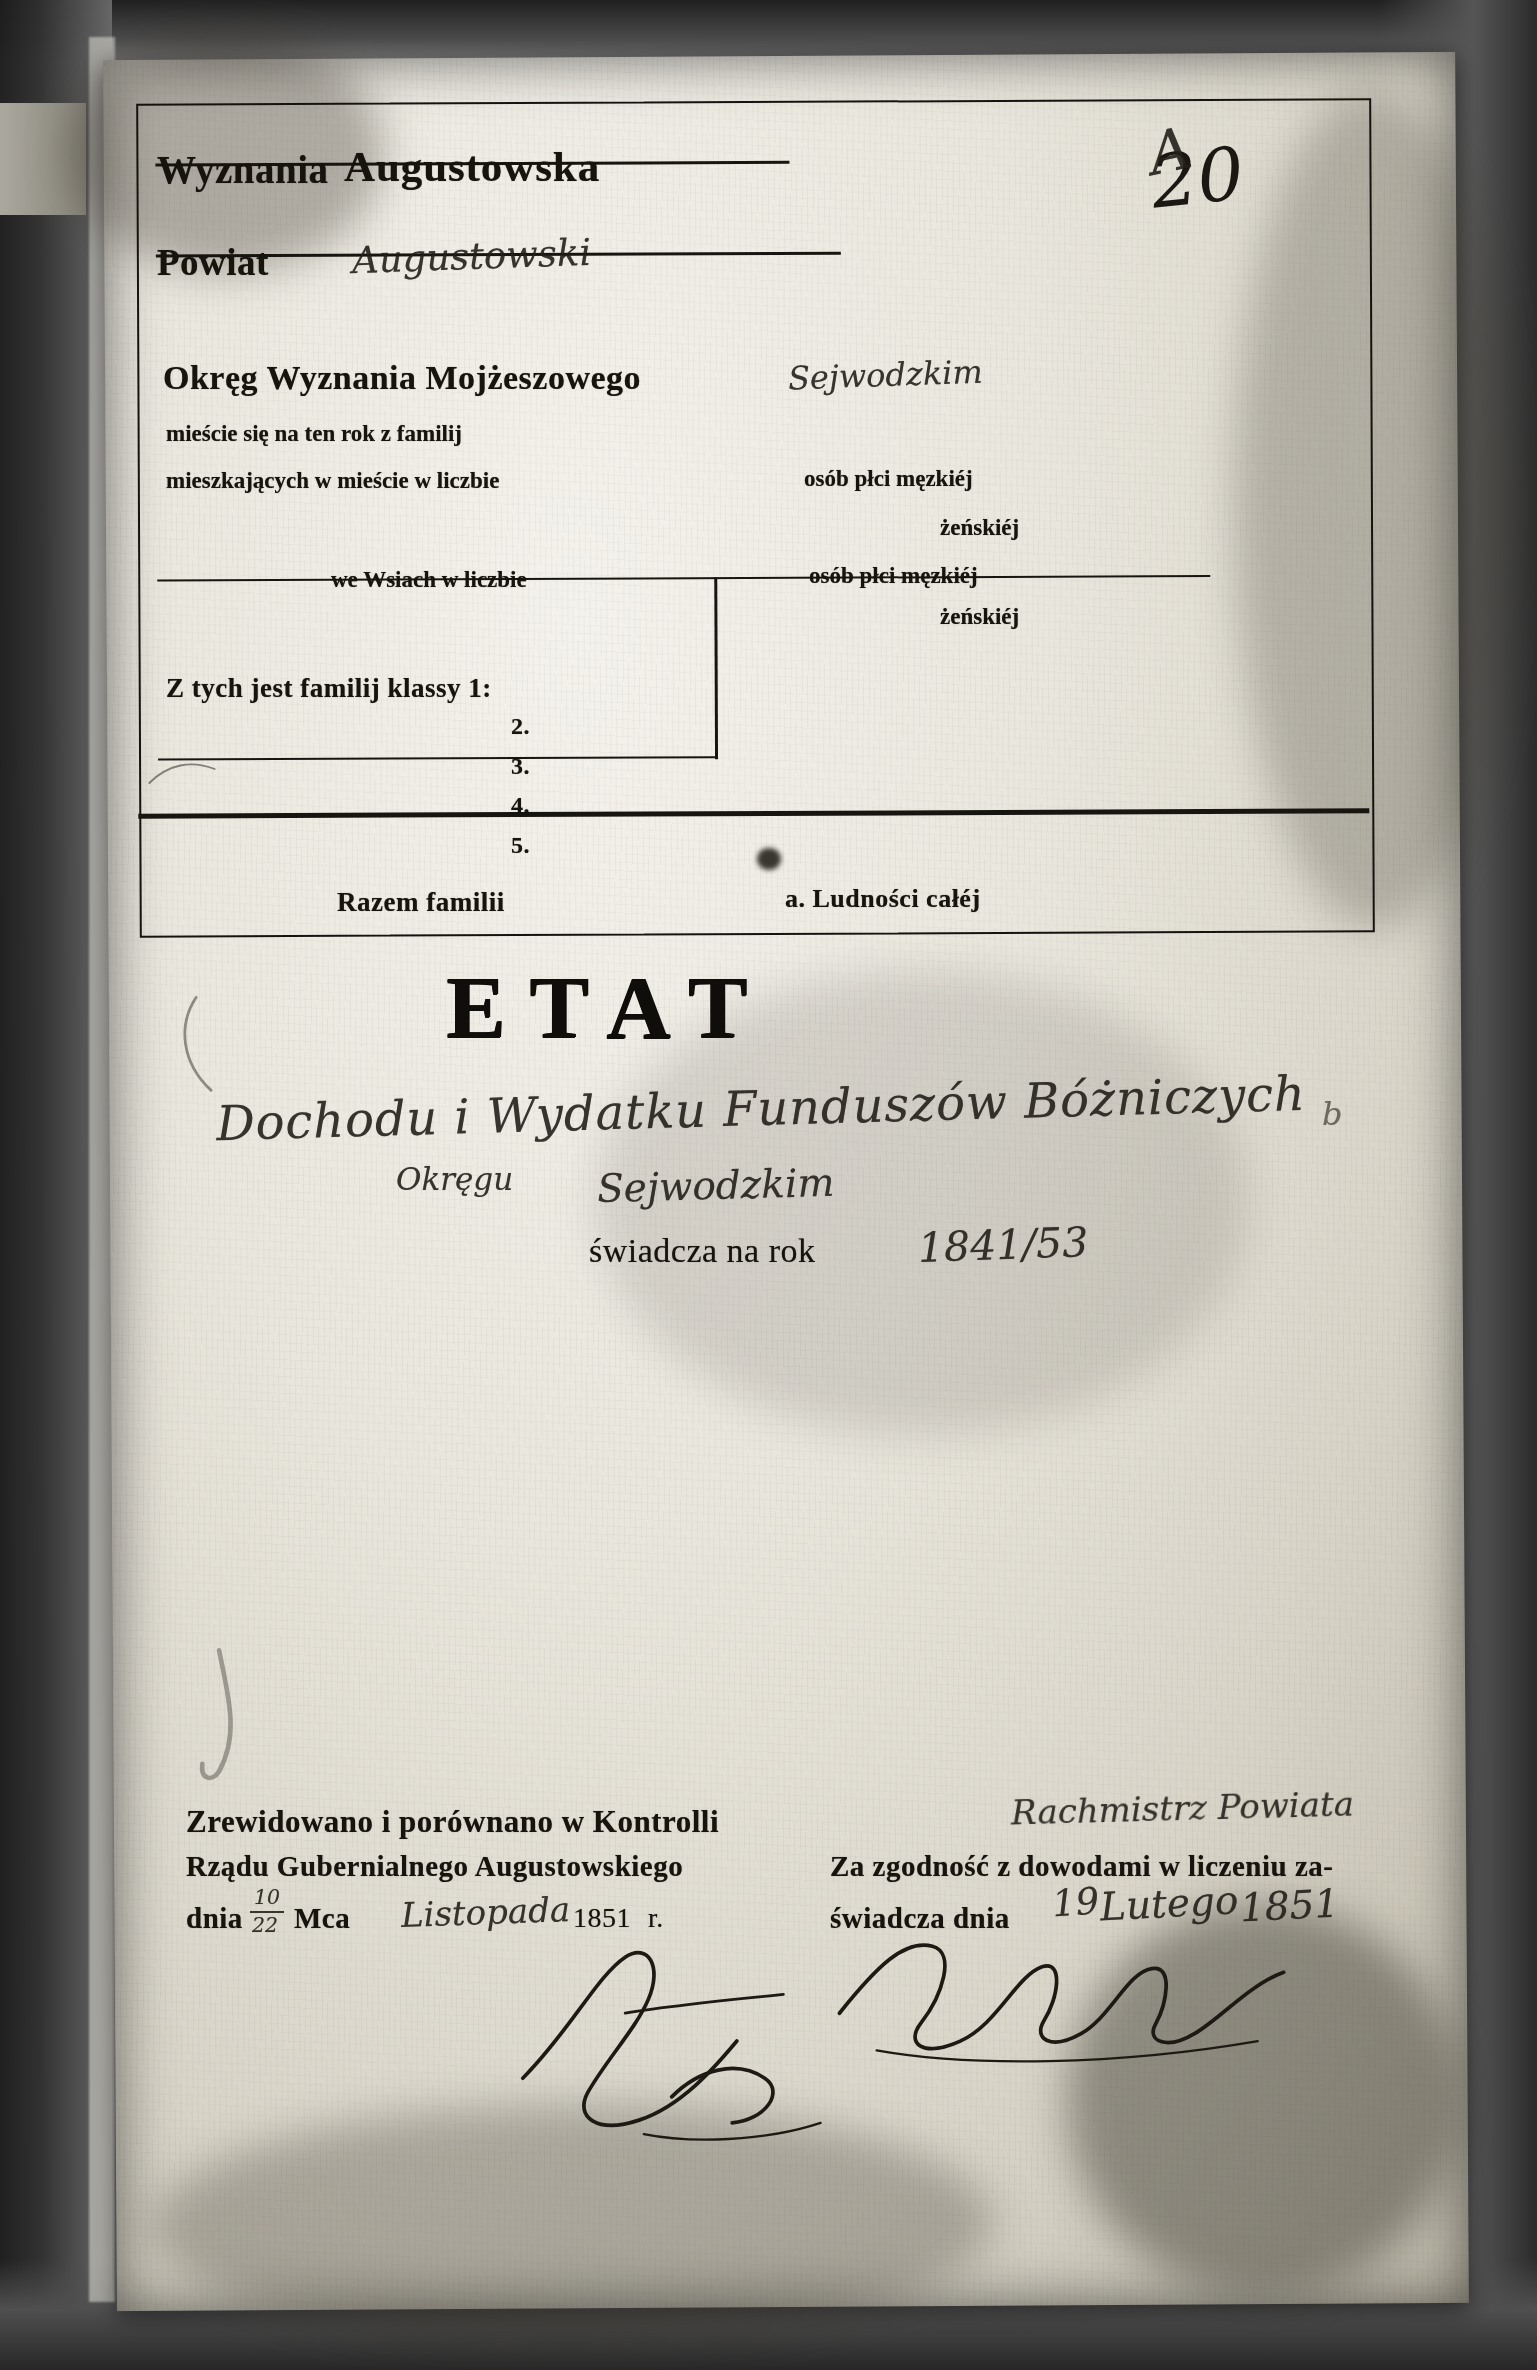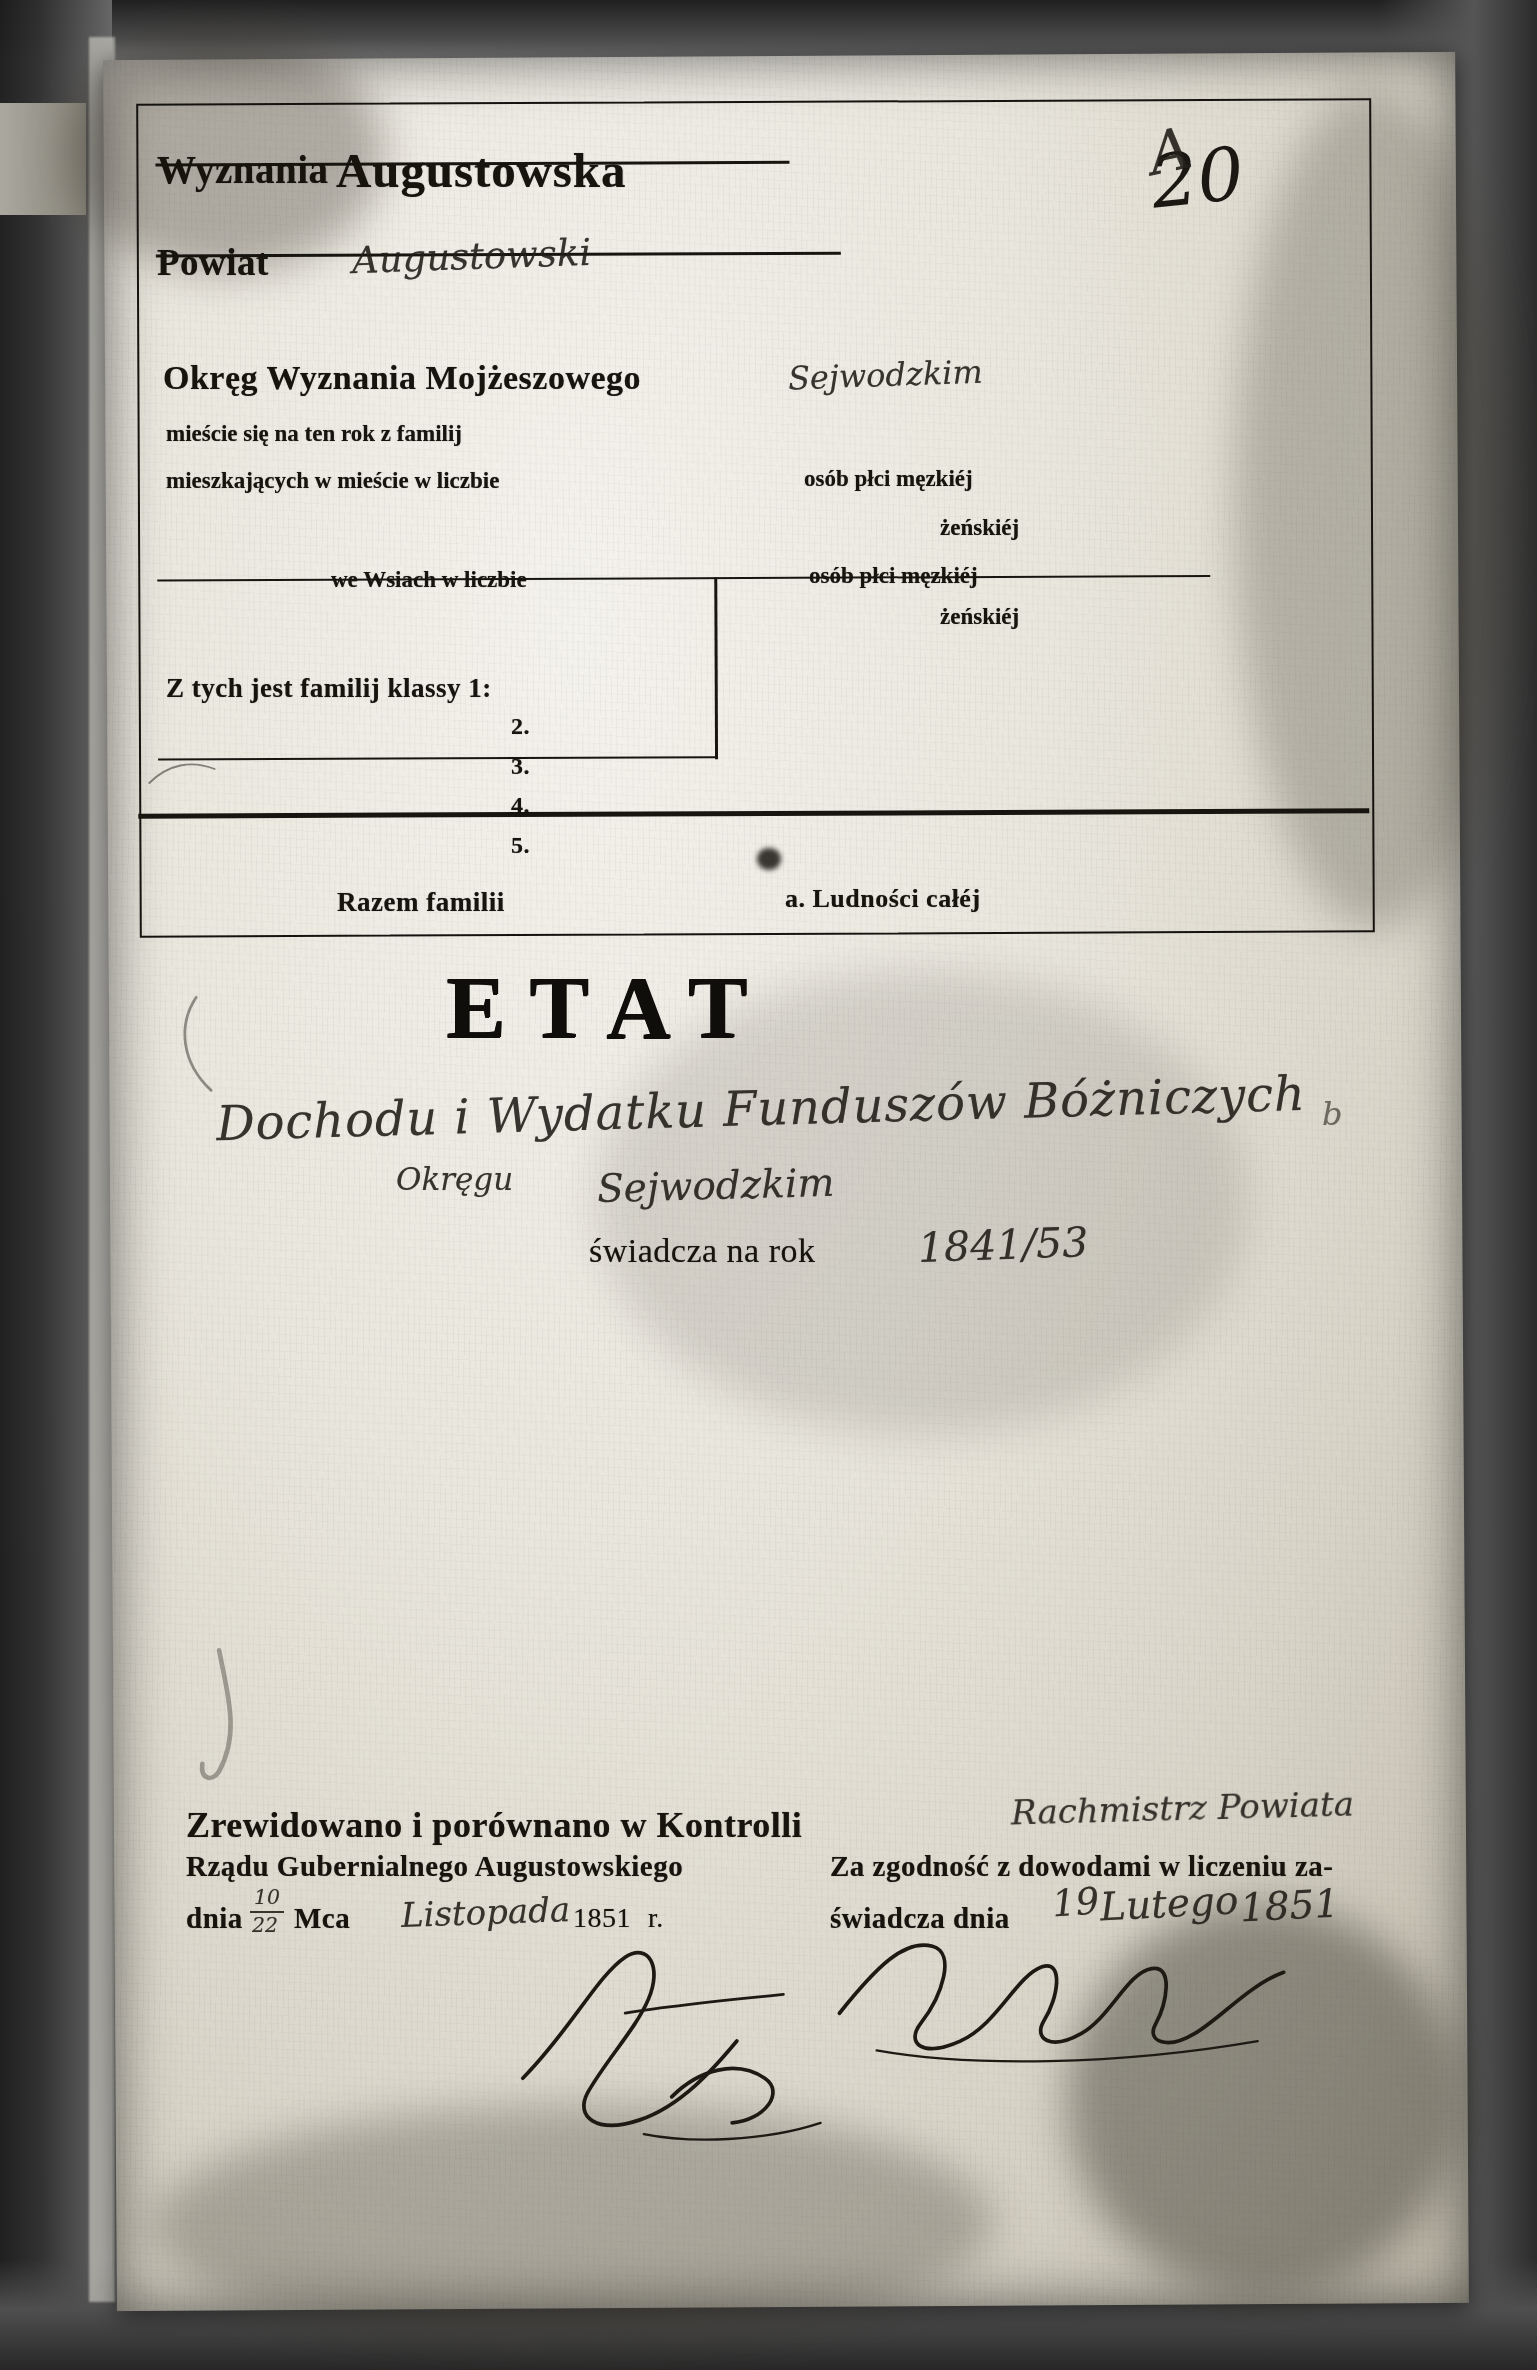--- a/index.html
+++ b/index.html
@@ -189,21 +189,21 @@
     <div class="rule" style="left:17px;top:474px;width:1053px;height:1.9px;"></div>
 
     <div class="rule" style="left:574px;top:474px;width:2.8px;height:182px;"></div>
 
     <div class="rule" style="left:17px;top:653px;width:557px;height:1.9px;"></div>
 
     <div class="rule" style="left:-2.8px;top:708px;width:1231px;height:4.7px;"></div>
   </div>
 
   <div class="printed" style="left:157px;top:147px;font-size:39px;">Wyznania</div>
-  <div class="printed" style="left:336px;top:142px;font-size:49px;letter-spacing:0.9px;">Augustowska</div>
+  <div class="printed" style="left:344px;top:142px;font-size:43px;letter-spacing:0.9px;">Augustowska</div>
 
   <div class="printed" style="left:157px;top:241px;font-size:37px;">Powiat</div>
   <div class="hand" style="left:352px;top:235px;font-size:37px;transform:rotate(-2deg);">Augustowski</div>
 
   <div class="folio" style="left:1151px;top:135px;font-size:73px;transform:rotate(-6deg);">20</div>
   <div class="folio" style="left:1163px;top:131px;font-size:0;"></div>
   <div class="hand" style="left:1161px;top:126px;font-size:52px;transform:rotate(-10deg);opacity:0;"></div>
   <div class="hand" style="left:1139px;top:140px;font-size:56px;opacity:0;"></div>
 
   <div class="hand" style="left:1149px;top:117px;font-size:58px;transform:rotate(-12deg);">A</div>
@@ -235,21 +235,21 @@
   <div class="hand" style="left:216px;top:1080px;font-size:48px;transform:rotate(-1.6deg);letter-spacing:0.9px;">Dochodu i Wydatku Funduszów Bóżniczych</div>
 
   <div class="hand" style="left:396px;top:1161px;font-size:31px;font-style:italic;">Okręgu</div>
   <div class="hand" style="left:597px;top:1163px;font-size:39px;transform:rotate(-1.5deg);">Sejwodzkim</div>
 
   <div class="printed" style="left:589px;top:1232px;font-size:34px;font-weight:normal;font-family:'Liberation Serif',serif;">świadcza na rok</div>
   <div class="hand" style="left:918px;top:1221px;font-size:41px;transform:rotate(-2deg);">1841/53</div>
 
   <div class="hand" style="left:1322px;top:1095px;font-size:32px;opacity:.6;">b</div>
 
-  <div class="printed" style="left:186px;top:1804px;font-size:36px;">Zrewidowano i porównano w Kontrolli</div>
+  <div class="printed" style="left:186px;top:1804px;font-size:31px;">Zrewidowano i porównano w Kontrolli</div>
   <div class="printed" style="left:186px;top:1850px;font-size:29px;">Rządu Gubernialnego Augustowskiego</div>
   <div class="printed" style="left:186px;top:1902px;font-size:29px;">dnia</div>
   <div class="hand" style="left:254px;top:1885px;font-size:20.5px;">10</div>
   <div class="sig-line" style="left:250px;top:1911px;width:34px;height:1.9px;"></div>
   <div class="hand" style="left:252px;top:1913px;font-size:20.5px;">22</div>
   <div class="printed" style="left:294px;top:1902px;font-size:29px;">Mca</div>
   <div class="hand" style="left:401px;top:1892px;font-size:34px;transform:rotate(-2deg);">Listopada</div>
   <div class="printed" style="left:573px;top:1902px;font-size:28px;font-weight:normal;">1851</div>
   <div class="printed" style="left:648px;top:1902px;font-size:28px;font-weight:normal;">r.</div>
 

